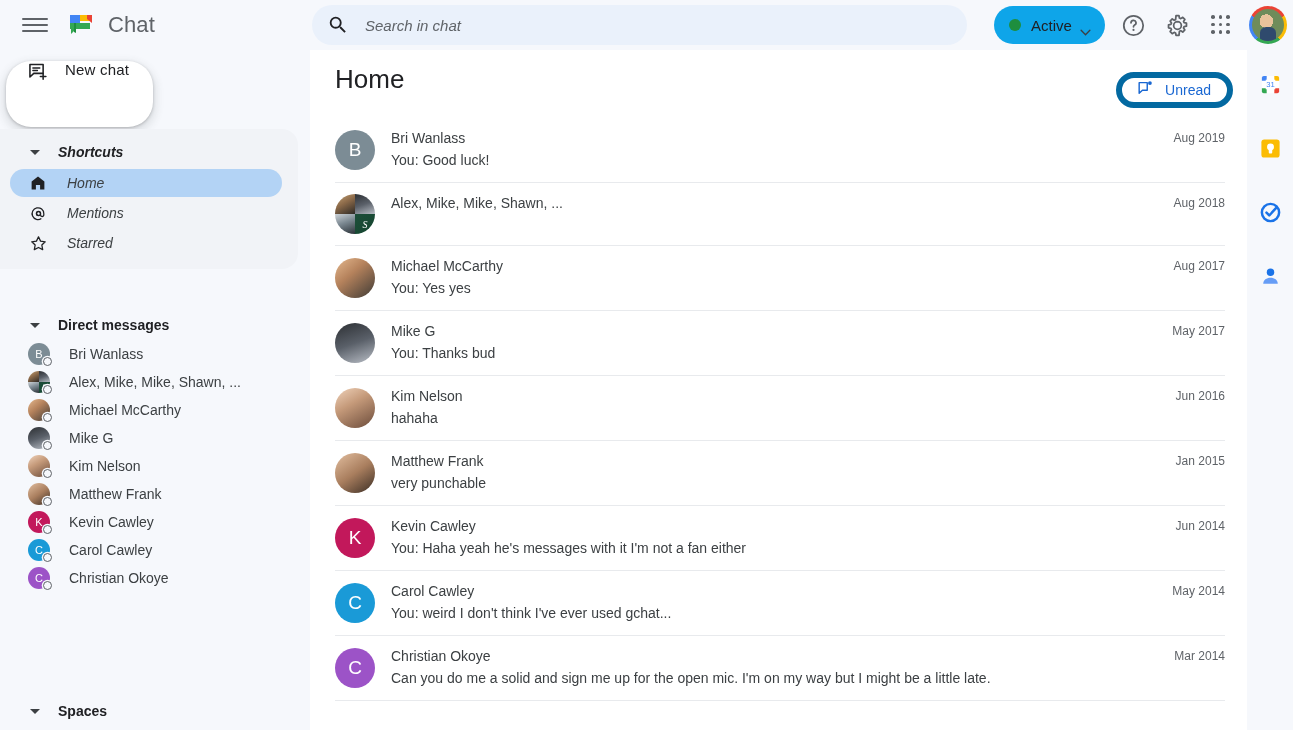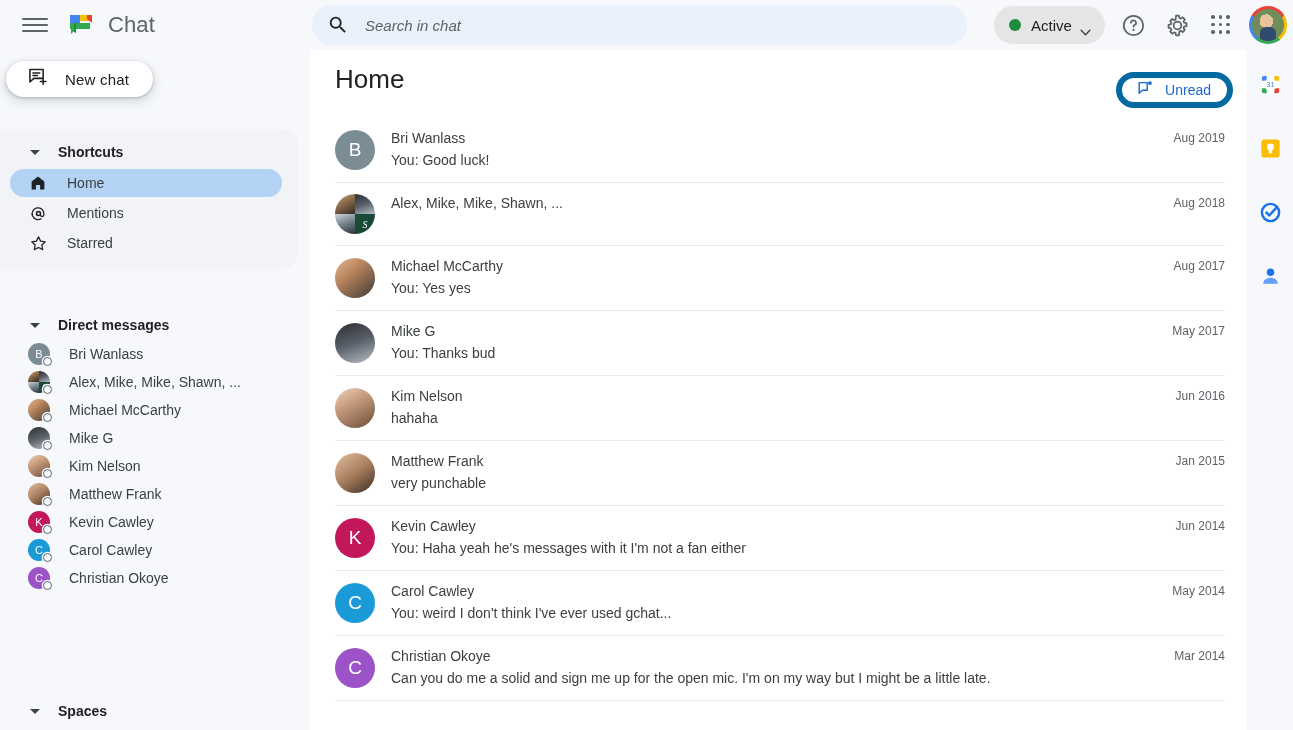--- a/index.html
+++ b/index.html
@@ -40,21 +40,21 @@
   .search-icon { width: 22px; height: 22px; flex: 0 0 22px; }
   .search-input {
     border: none; outline: none; background: transparent;
     font-family: "Liberation Sans", sans-serif; font-size: 15px;
     color: #3c4043; margin-left: 16px; width: 560px; font-style: italic;
   }
   .search-input::placeholder { color: #5f6368; }
 
   .status-pill {
     position: absolute; left: 994px; top: 6px;
-    height: 38px; background: #e5e5e5; border-radius: 19px;
+    height: 38px; background: #0ea5e9; border-radius: 19px;
     display: flex; align-items: center; padding: 0 14px 0 15px; cursor: pointer;
   }
   .status-dot { width: 12px; height: 12px; border-radius: 50%; background: #1e8e3e; }
   .status-label { font-size: 15px; color: #202124; margin-left: 10px; }
   .status-caret { margin-left: 8px; width: 11px; height: 7px; }
 
   .iconbtn {
     position: absolute; top: 10px; width: 30px; height: 30px;
     cursor: pointer; display: flex; align-items: center; justify-content: center;
   }
@@ -83,30 +83,30 @@
     border-radius: 40% 40% 10% 10%; background: #2f4a6d;
   }
 
   
   .sidebar {
     position: absolute; left: 0; top: 50px; width: 310px; height: 680px;
     background: #f6f8fc;
   }
   .newchat {
     position: absolute; left: 6px; top: 11px;
-    height: 36px; background: #ffffff; border-radius: 25px;
-    display: flex; align-items: center; padding: 0 24px 0 21px;
+    height: 66px; background: #ffffff; border-radius: 25px;
+    display: flex; align-items: flex-start; padding: 0 24px 0 21px;
     box-shadow: 0 1px 3px rgba(60,64,67,.3), 0 4px 8px 3px rgba(60,64,67,.12);
     cursor: pointer;
   }
   .newchat-label { font-size: 15px; color: #202124; margin-left: 16px; letter-spacing: .2px; }
 
   .section-shortcuts {
     position: absolute; left: 0; top: 79px; width: 298px;
-    background: #f1f3f7; border-radius: 0 16px 16px 0; padding: 8px 0 10px 0;
+    background: #f1f3f7; border-radius: 0 16px 16px 0; padding: 8px 0 10px 0; font-style: italic;
   }
   .section-head {
     display: flex; align-items: center; height: 30px; padding-left: 30px; cursor: pointer;
   }
   .caret { width: 0; height: 0; border-left: 5px solid transparent;
            border-right: 5px solid transparent; border-top: 5px solid #3c4043; }
   .section-title { font-size: 14px; font-weight: bold; color: #202124; margin-left: 18px; }
 
   .nav-item {
     display: flex; align-items: center; height: 28px; margin: 2px 16px 2px 10px;

